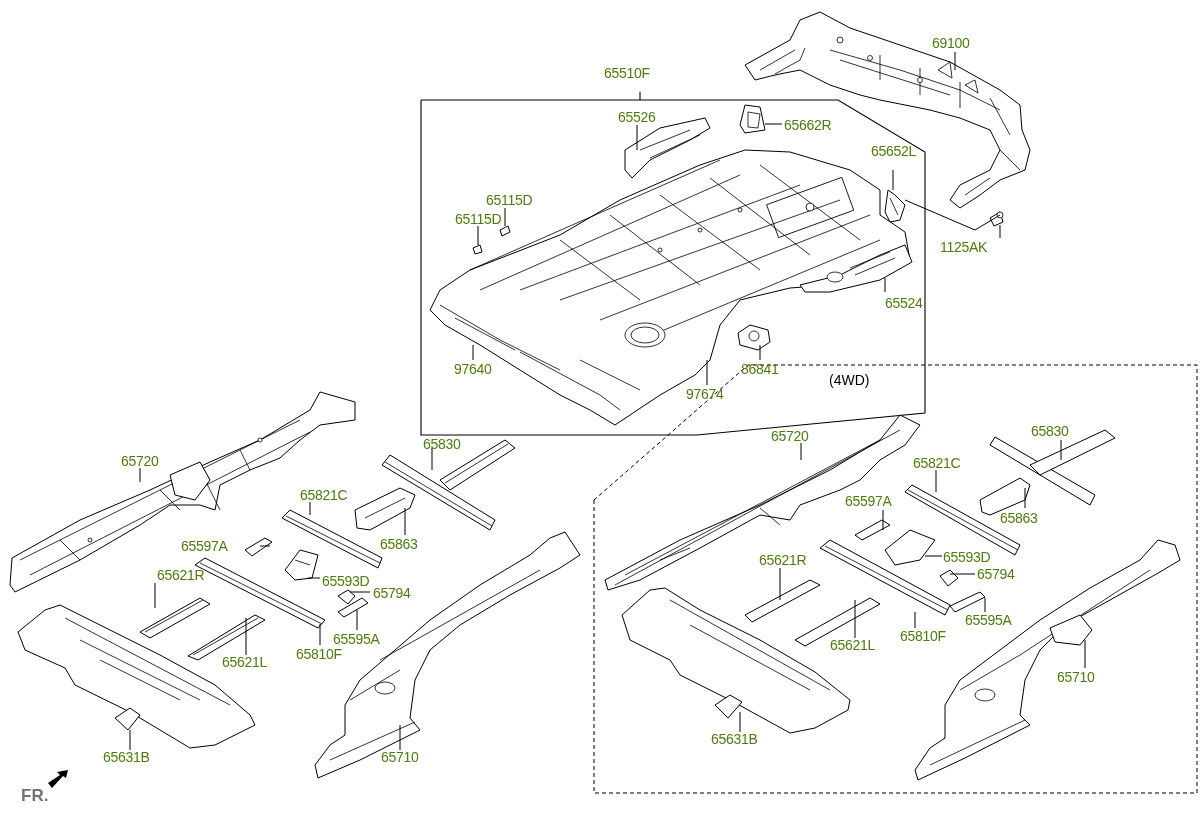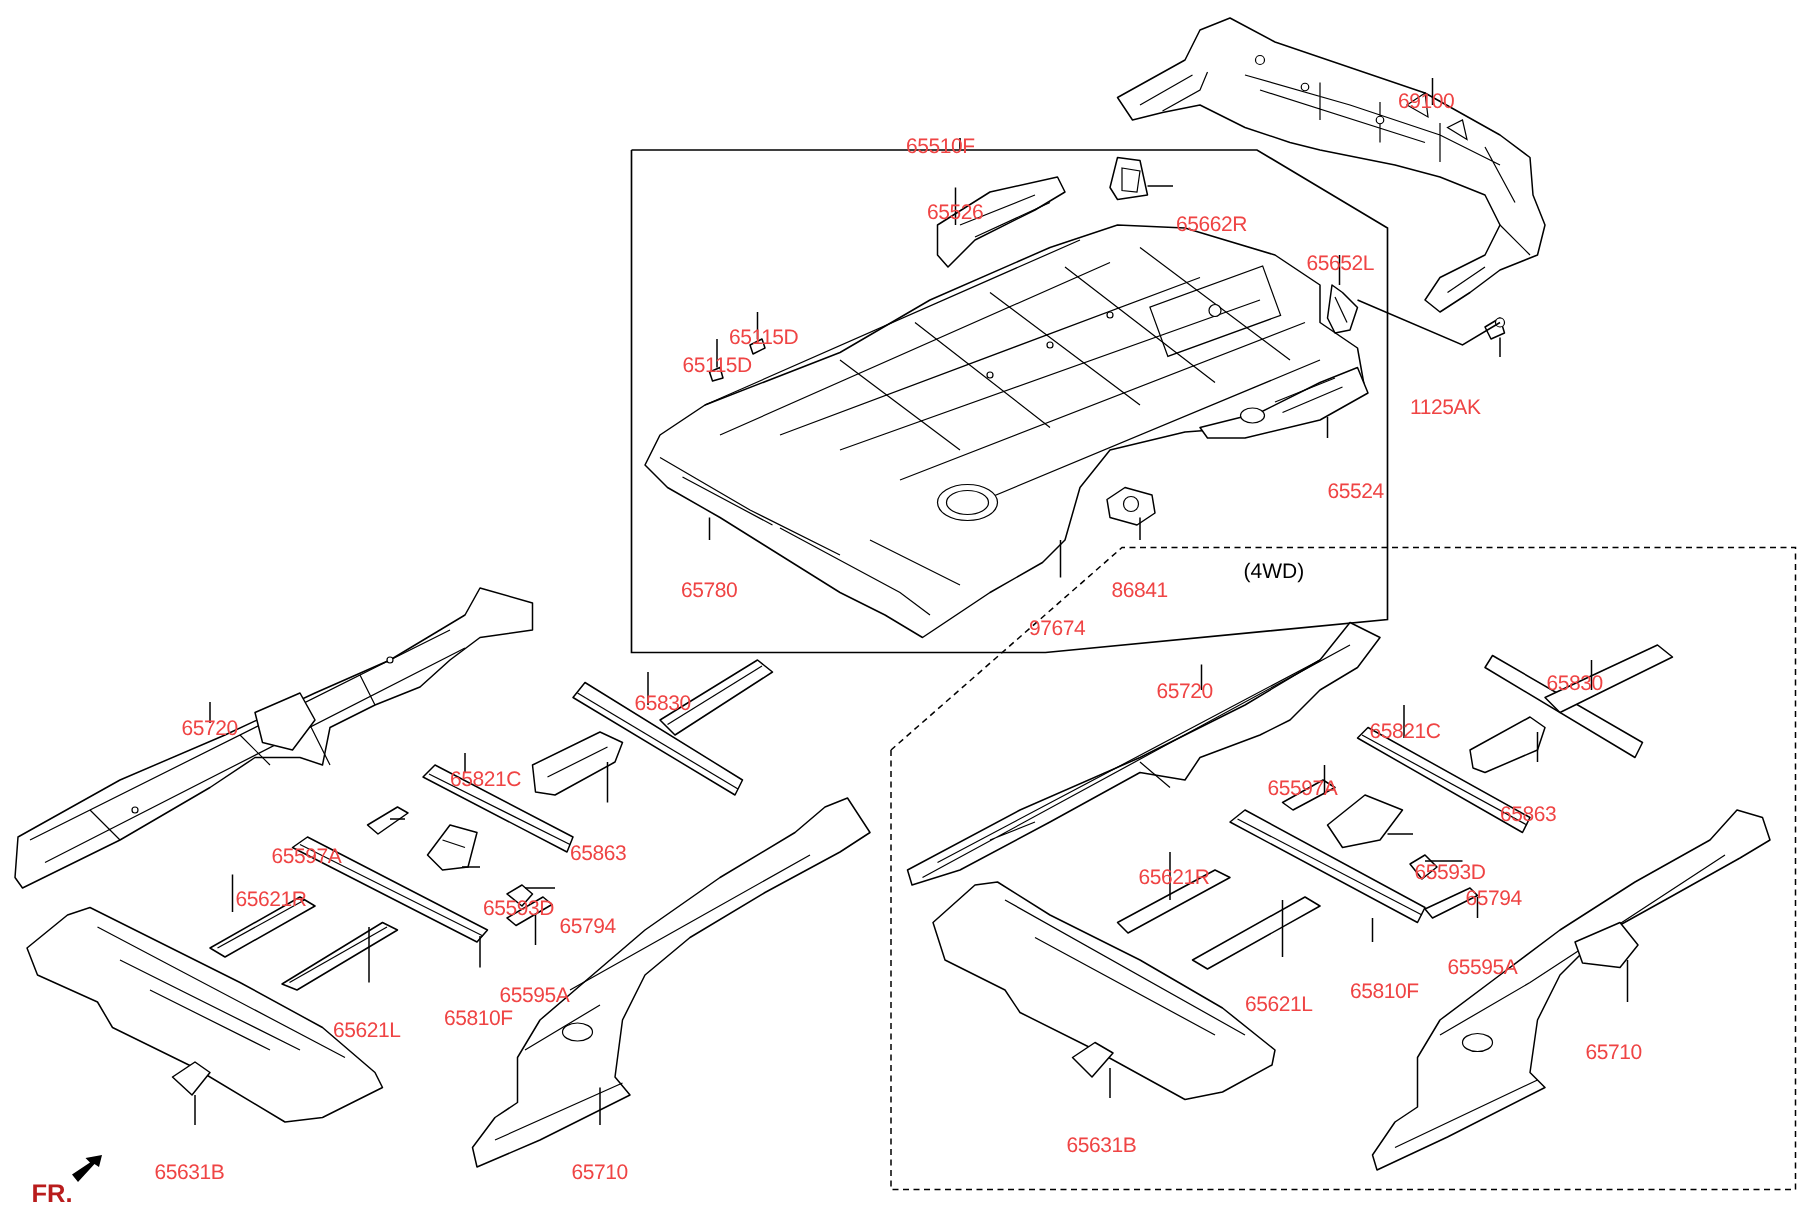--- a/index.html
+++ b/index.html
@@ -4,22 +4,22 @@
 <style>
   html, body { margin: 0; padding: 0; background: #ffffff; }
   body { width: 1200px; height: 820px; position: relative; overflow: hidden; font-family: "Liberation Sans", sans-serif; }
   #diagram { position: absolute; left: 0; top: 0; width: 1200px; height: 820px; }
   .part { fill: #ffffff; stroke: #000000; stroke-width: 1; stroke-linejoin: round; }
   .detail { fill: none; stroke: #000000; stroke-width: 0.8; }
   .hole { fill: #ffffff; stroke: #000000; stroke-width: 0.8; }
   .leader { stroke: #000000; stroke-width: 1; fill: none; }
   .frame { stroke: #000000; stroke-width: 1.1; fill: none; }
   .dashed { stroke: #000000; stroke-width: 1; fill: none; stroke-dasharray: 4 3; }
-  .label { position: absolute; font-family: "Liberation Sans", sans-serif; font-size: 14px; color: #ef4444; white-space: nowrap; line-height: 14px; letter-spacing: -0.3px; cursor: pointer; margin-top: 24px; }
-  .fr-label { position: absolute; font-family: "Liberation Sans", sans-serif; font-size: 17px; font-weight: bold; color: #b91c1c; left: 21px; top: 786px; }
+  .label { position: absolute; font-family: "Liberation Sans", sans-serif; font-size: 14px; color: #4d7c0f; white-space: nowrap; line-height: 14px; letter-spacing: -0.3px; cursor: pointer; }
+  .fr-label { position: absolute; font-family: "Liberation Sans", sans-serif; font-size: 17px; font-weight: bold; color: #737373; left: 21px; top: 786px; }
   .variant-label { position: absolute; font-family: "Liberation Sans", sans-serif; font-size: 14px; color: #000; left: 829px; top: 372px; }
 </style>
 </head>
 <body>
 
 <svg id="diagram" viewBox="0 0 1200 820" xmlns="http://www.w3.org/2000/svg">
 
   <g>
     <polyline class="frame" points="640,92 640,100"></polyline>
     <polyline class="frame" points="421,100 838,100 925,152 925,413 697,435 421,435 421,100"></polyline>
@@ -256,21 +256,21 @@
 <div class="label" style="left:604px;top:66px">65510F</div>
 
 <div class="label" style="left:932px;top:36px">69100</div>
 <div class="label" style="left:618px;top:110px">65526</div>
 <div class="label" style="left:784px;top:118px">65662R</div>
 <div class="label" style="left:871px;top:144px">65652L</div>
 <div class="label" style="left:486px;top:193px">65115D</div>
 <div class="label" style="left:455px;top:212px">65115D</div>
 <div class="label" style="left:940px;top:240px">1125AK</div>
 <div class="label" style="left:885px;top:296px">65524</div>
-<div class="label" style="left:454px;top:362px">65780</div>
+<div class="label" style="left:454px;top:362px">97640</div>
 <div class="label" style="left:741px;top:362px">86841</div>
 <div class="label" style="left:686px;top:387px">97674</div>
 
 <div class="label" style="left:121px;top:454px">65720</div>
 <div class="label" style="left:423px;top:437px">65830</div>
 <div class="label" style="left:300px;top:488px">65821C</div>
 <div class="label" style="left:380px;top:537px">65863</div>
 <div class="label" style="left:181px;top:539px">65597A</div>
 <div class="label" style="left:322px;top:574px">65593D</div>
 <div class="label" style="left:157px;top:568px">65621R</div>

